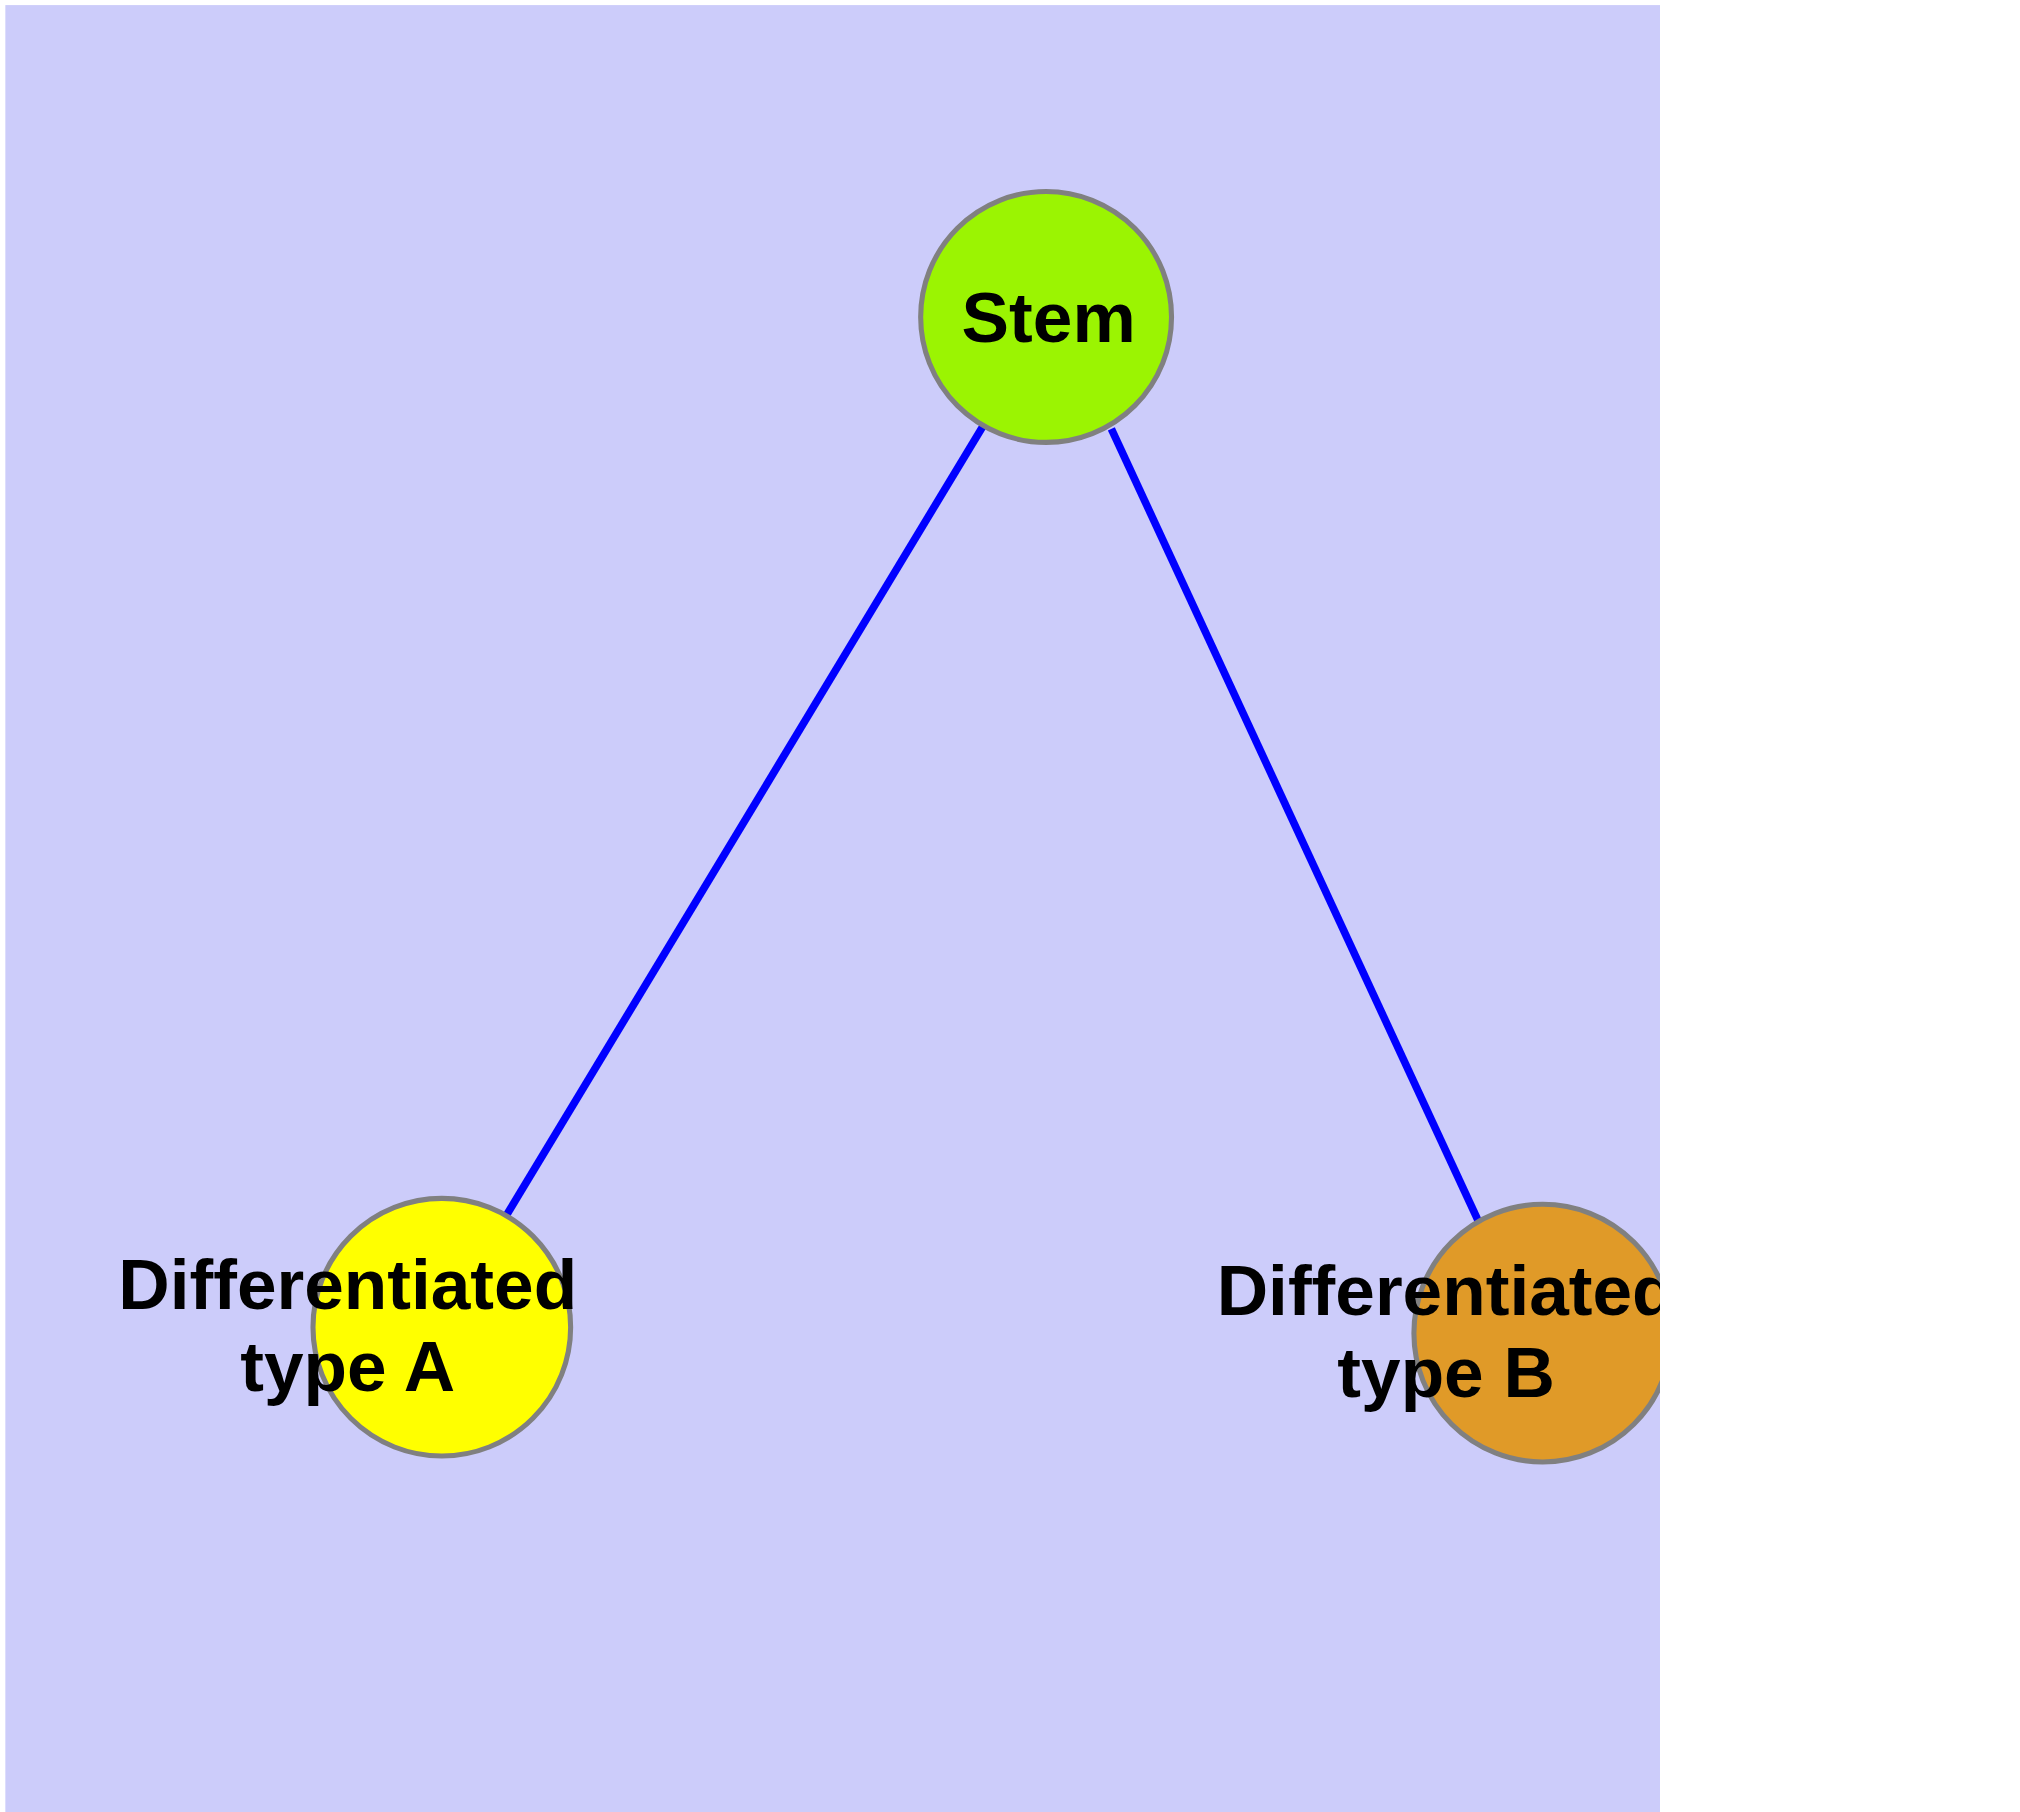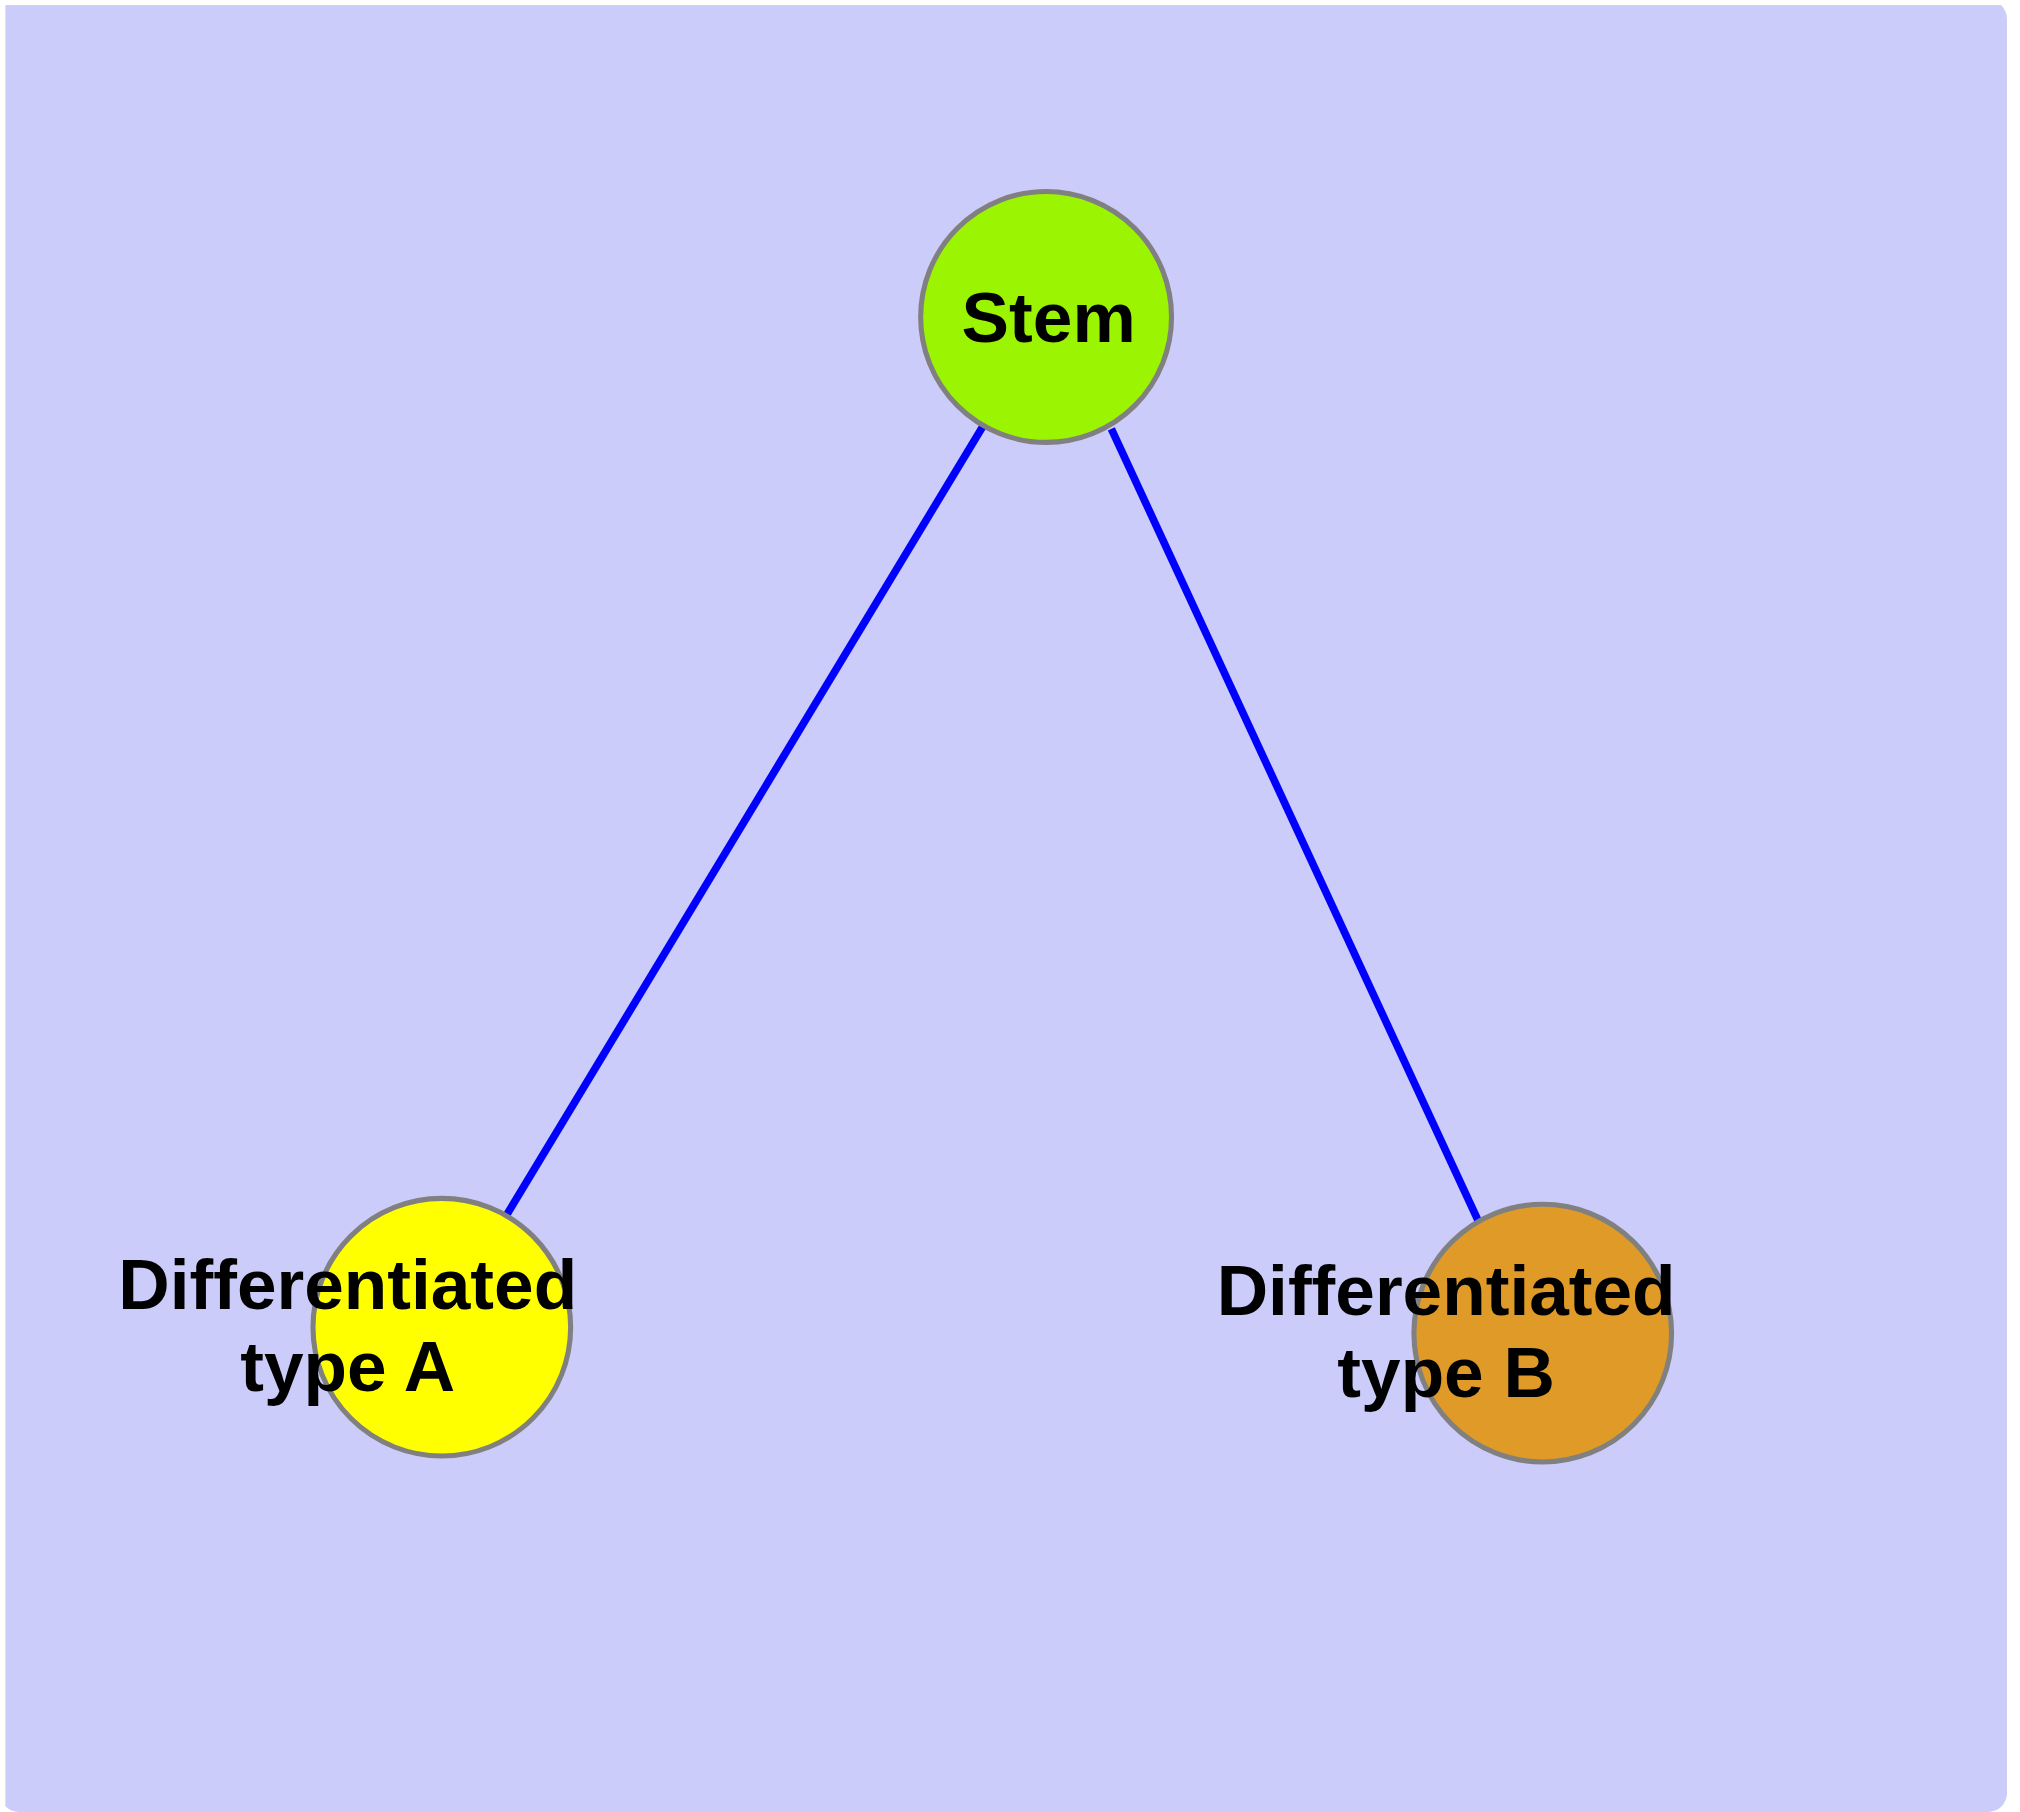--- a/index.html
+++ b/index.html
@@ -29,21 +29,21 @@
   .node-label {
     font-family: "Liberation Sans", sans-serif;
     font-weight: bold;
     fill: #000000;
     paint-order: normal;
   }
 </style>
 </head>
 <body>
 
-<div id="canvas" style="width: 2007px; height: 1812px; background: rgb(255, 255, 255); border-radius: 19px;">
+<div id="canvas" style="width: 1660px; height: 1812px; background: rgb(255, 255, 255);">
   <svg id="graph-svg" viewBox="0 0 2384 2138" xmlns="http://www.w3.org/2000/svg">
 
     <rect id="bg-rect" x="6" y="6" width="2378" height="2132" fill="#ccccfa"></rect>
 
     <g>
       <line id="edge-0" x1="1160" y1="502" x2="596" y2="1436" stroke="#0000ff" stroke-width="9" stroke-linecap="butt"></line>
       <line id="edge-1" x1="1311" y1="506" x2="1745" y2="1443" stroke="#0000ff" stroke-width="9" stroke-linecap="butt"></line>
     </g>
 
     <g>

